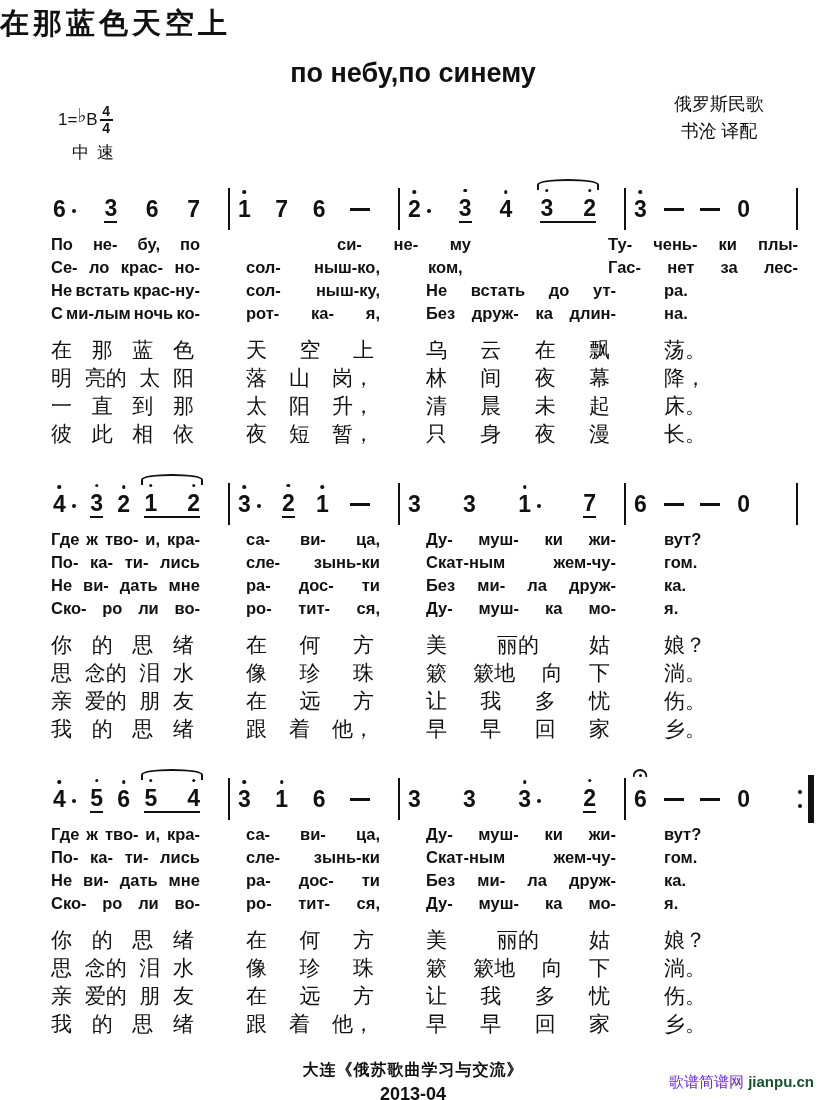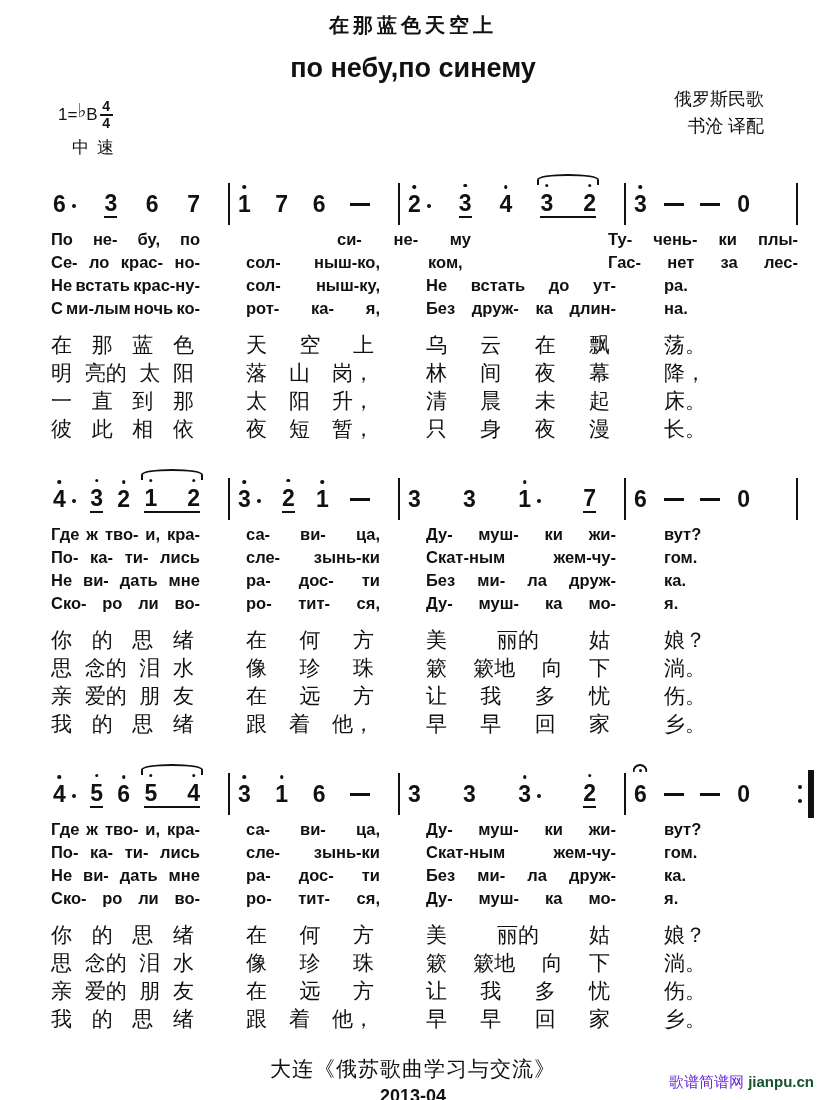--- a/index.html
+++ b/index.html
@@ -7,24 +7,24 @@
   .page {
     position:relative;
     width:826px; height:1100px;
     margin:0 auto;
     background:#ffffff;
     font-family:"Liberation Sans", sans-serif;
     color:#111;
     overflow:hidden;
   }
   
-  .title-zh { text-align:center; padding-top:12px; font-size:20px; font-weight:bold; letter-spacing:4px; font-family:"Liberation Serif", serif; }
+  .title-zh { padding-top:4px; font-size:29px; font-weight:bold; letter-spacing:4px; font-family:"Liberation Serif", serif; }
   .title-ru { text-align:center; font-size:27px; font-weight:bold; margin-top:14px; }
   .meta { position:relative; height:82px; }
-  .credits { position:absolute; right:62px; top:2px; text-align:right; font-size:18px; line-height:27px; font-family:"Liberation Serif", serif; }
+  .credits { position:absolute; right:62px; top:2px; text-align:center; font-size:18px; line-height:27px; font-family:"Liberation Serif", serif; }
   .keysig { position:absolute; left:58px; top:16px; font-size:17px; display:flex; align-items:center; }
   .flat { font-size:19px; position:relative; top:-5px; }
   .frac { display:inline-flex; flex-direction:column; align-items:center; margin-left:2px; font-size:14px; line-height:13px; font-weight:bold; }
   .fline { width:13px; height:2px; background:#111; margin:1px 0; }
   .tempo { position:absolute; left:72px; top:52px; font-size:17px; letter-spacing:8px; font-family:"Liberation Serif", serif; }
 
   
   .score { margin-left:45px; }
   .system { margin-bottom:18px; }
   .note-row { display:flex; align-items:center; padding-top:16px; height:60px; }
@@ -53,21 +53,21 @@
   .lyr-row { display:flex;justify-content:space-between; }
   .lcell { display:flex; justify-content:space-between; padding:0 28px 0 6px; }
   .lcell.m4 { justify-content:flex-start; padding-left:8px; }
   .ru .lcell { font-size:16.5px; font-weight:bold; line-height:23px; }
   .zh-block { margin-top:11px; }
   .zh .lcell { font-size:21px; line-height:28px; font-family:"Liberation Serif", serif; padding-right:34px; }
   .syl { white-space:nowrap; }
 
   
   .footer { text-align:center; margin-top:22px; font-family:"Liberation Serif", serif; }
-  .f1 { font-size:21px; font-weight:normal; letter-spacing:1px; }
+  .f1 { font-size:16px; font-weight:bold; letter-spacing:1px; }
   .f2 { font-size:18px; font-weight:bold; margin-top:3px; font-family:"Liberation Sans", sans-serif; }
   .watermark { position:absolute; right:12px; bottom:8px; font-size:15px; }
   .wm-site { color:#6d28d9; }
   .wm-domain { color:#14532d; font-weight:bold; }
 </style>
 </head>
 <body>
 
 <div class="page">
 

